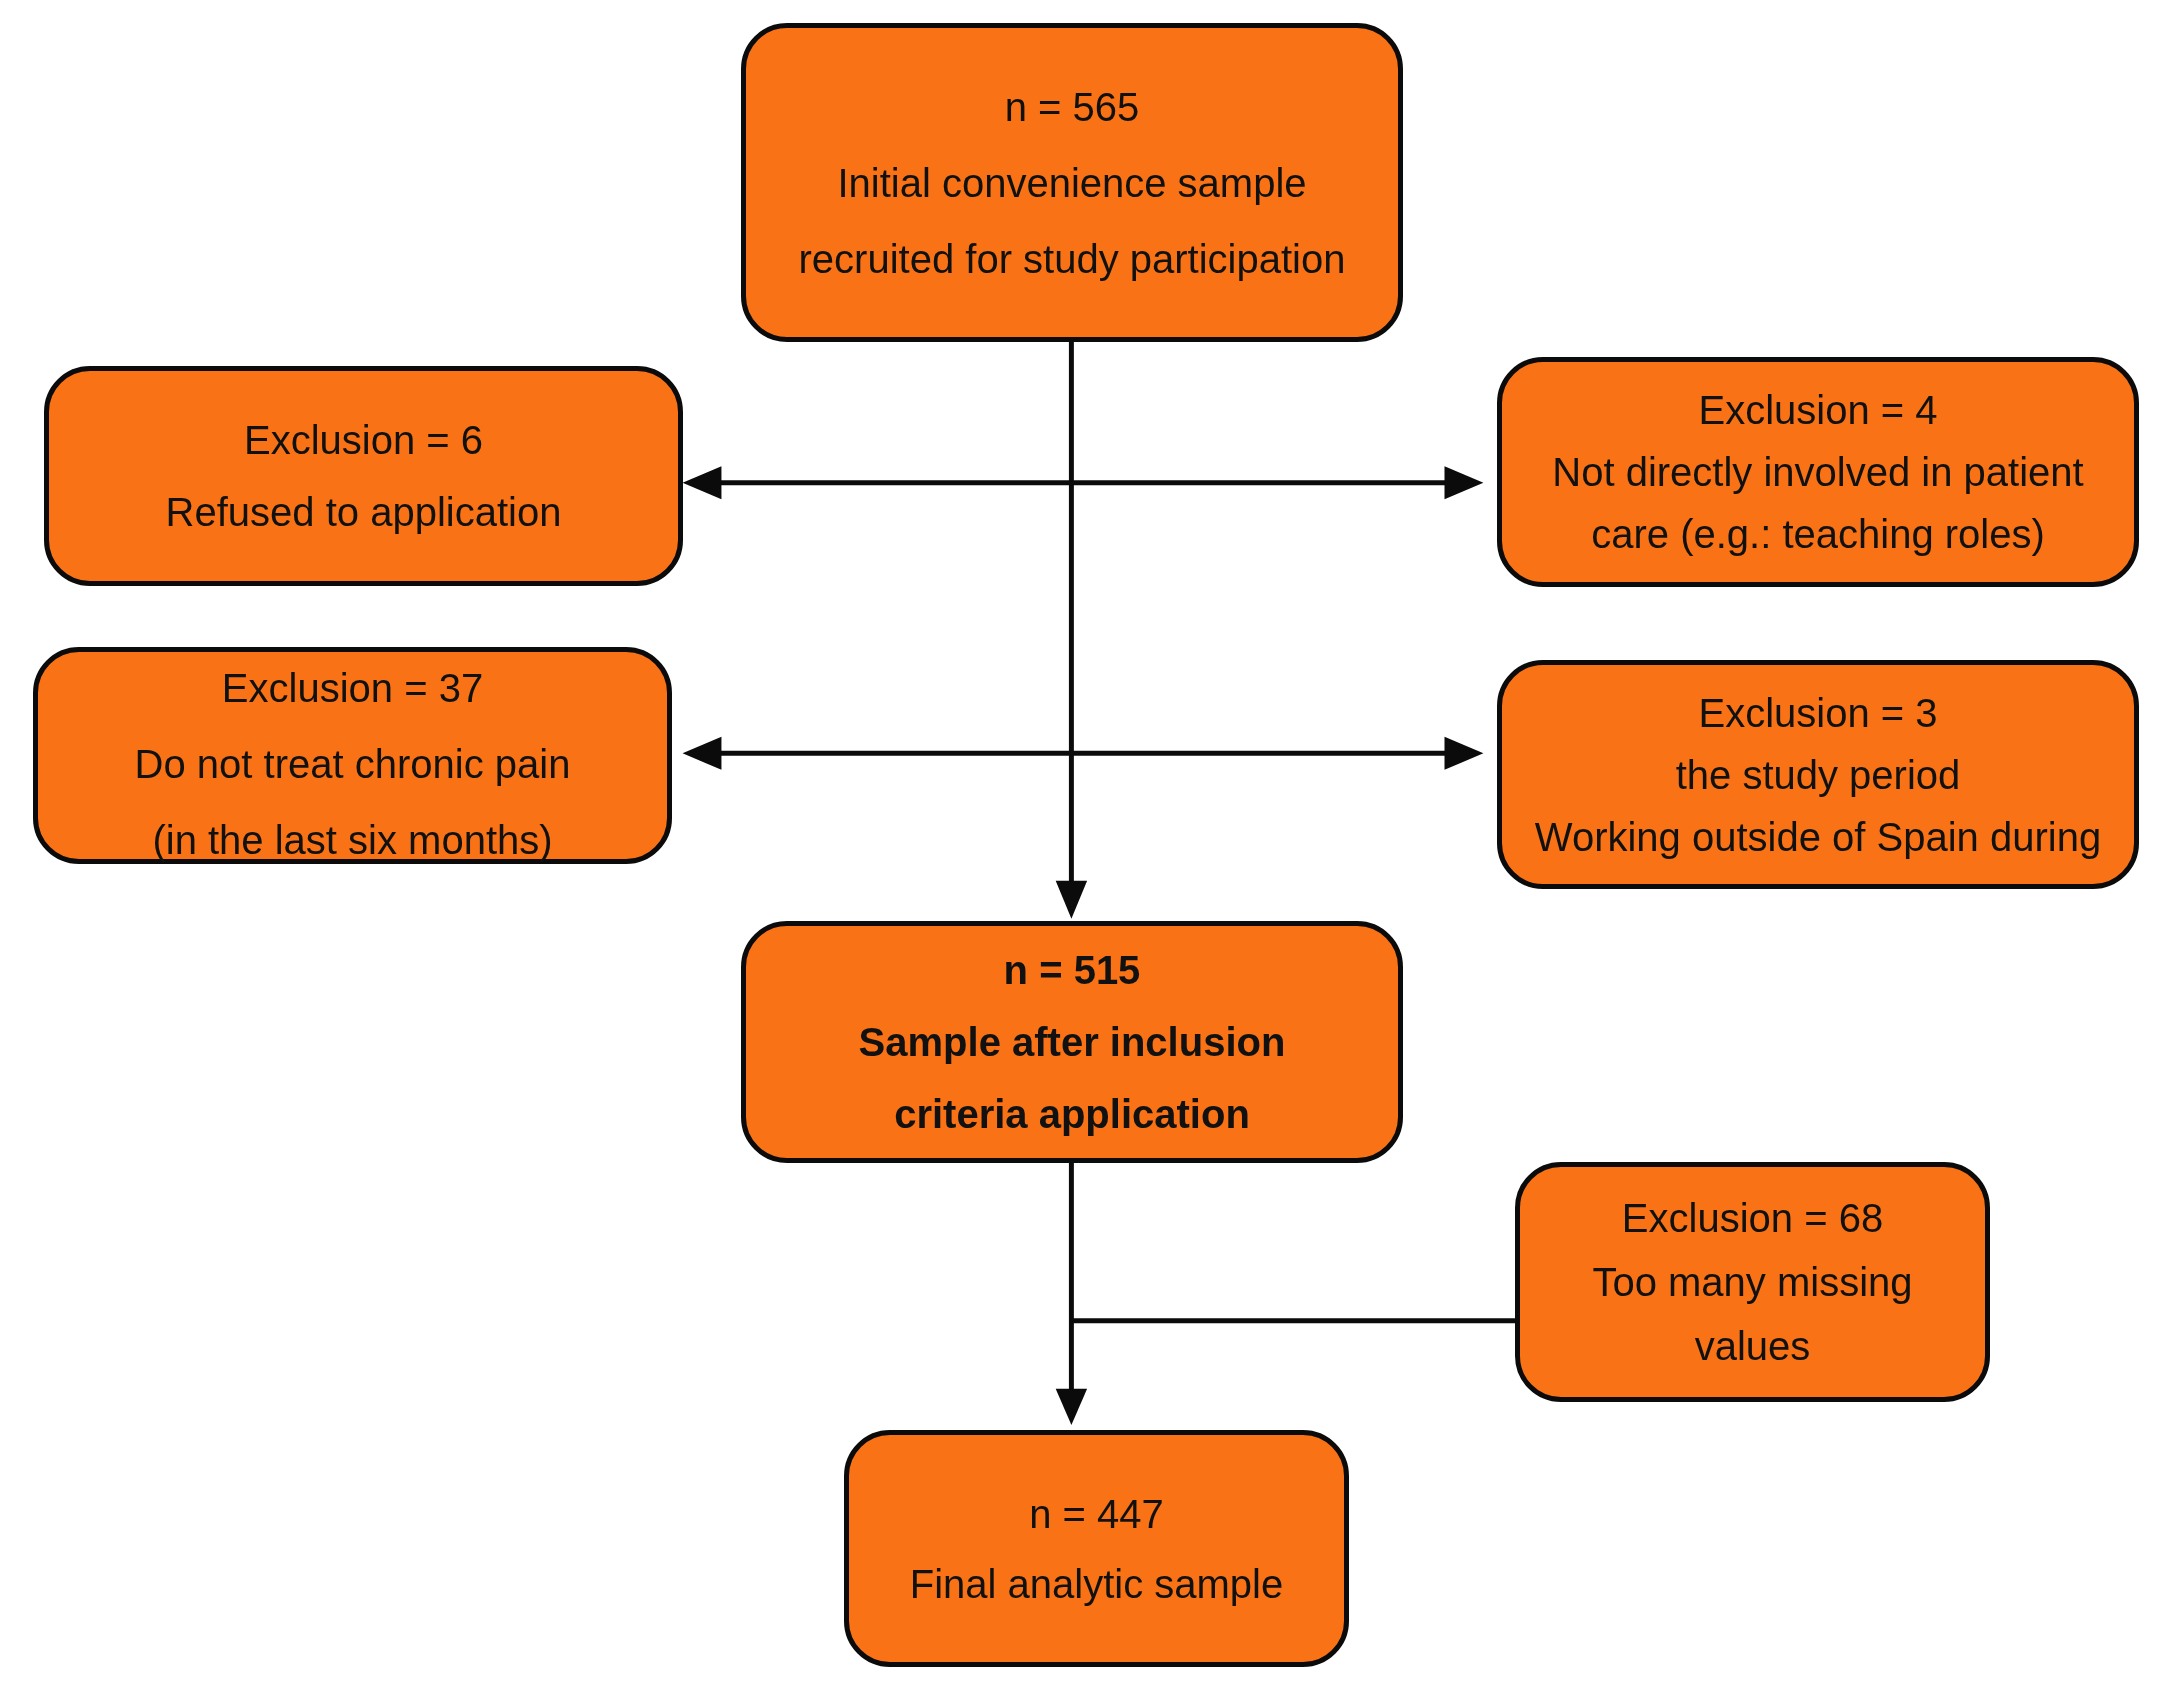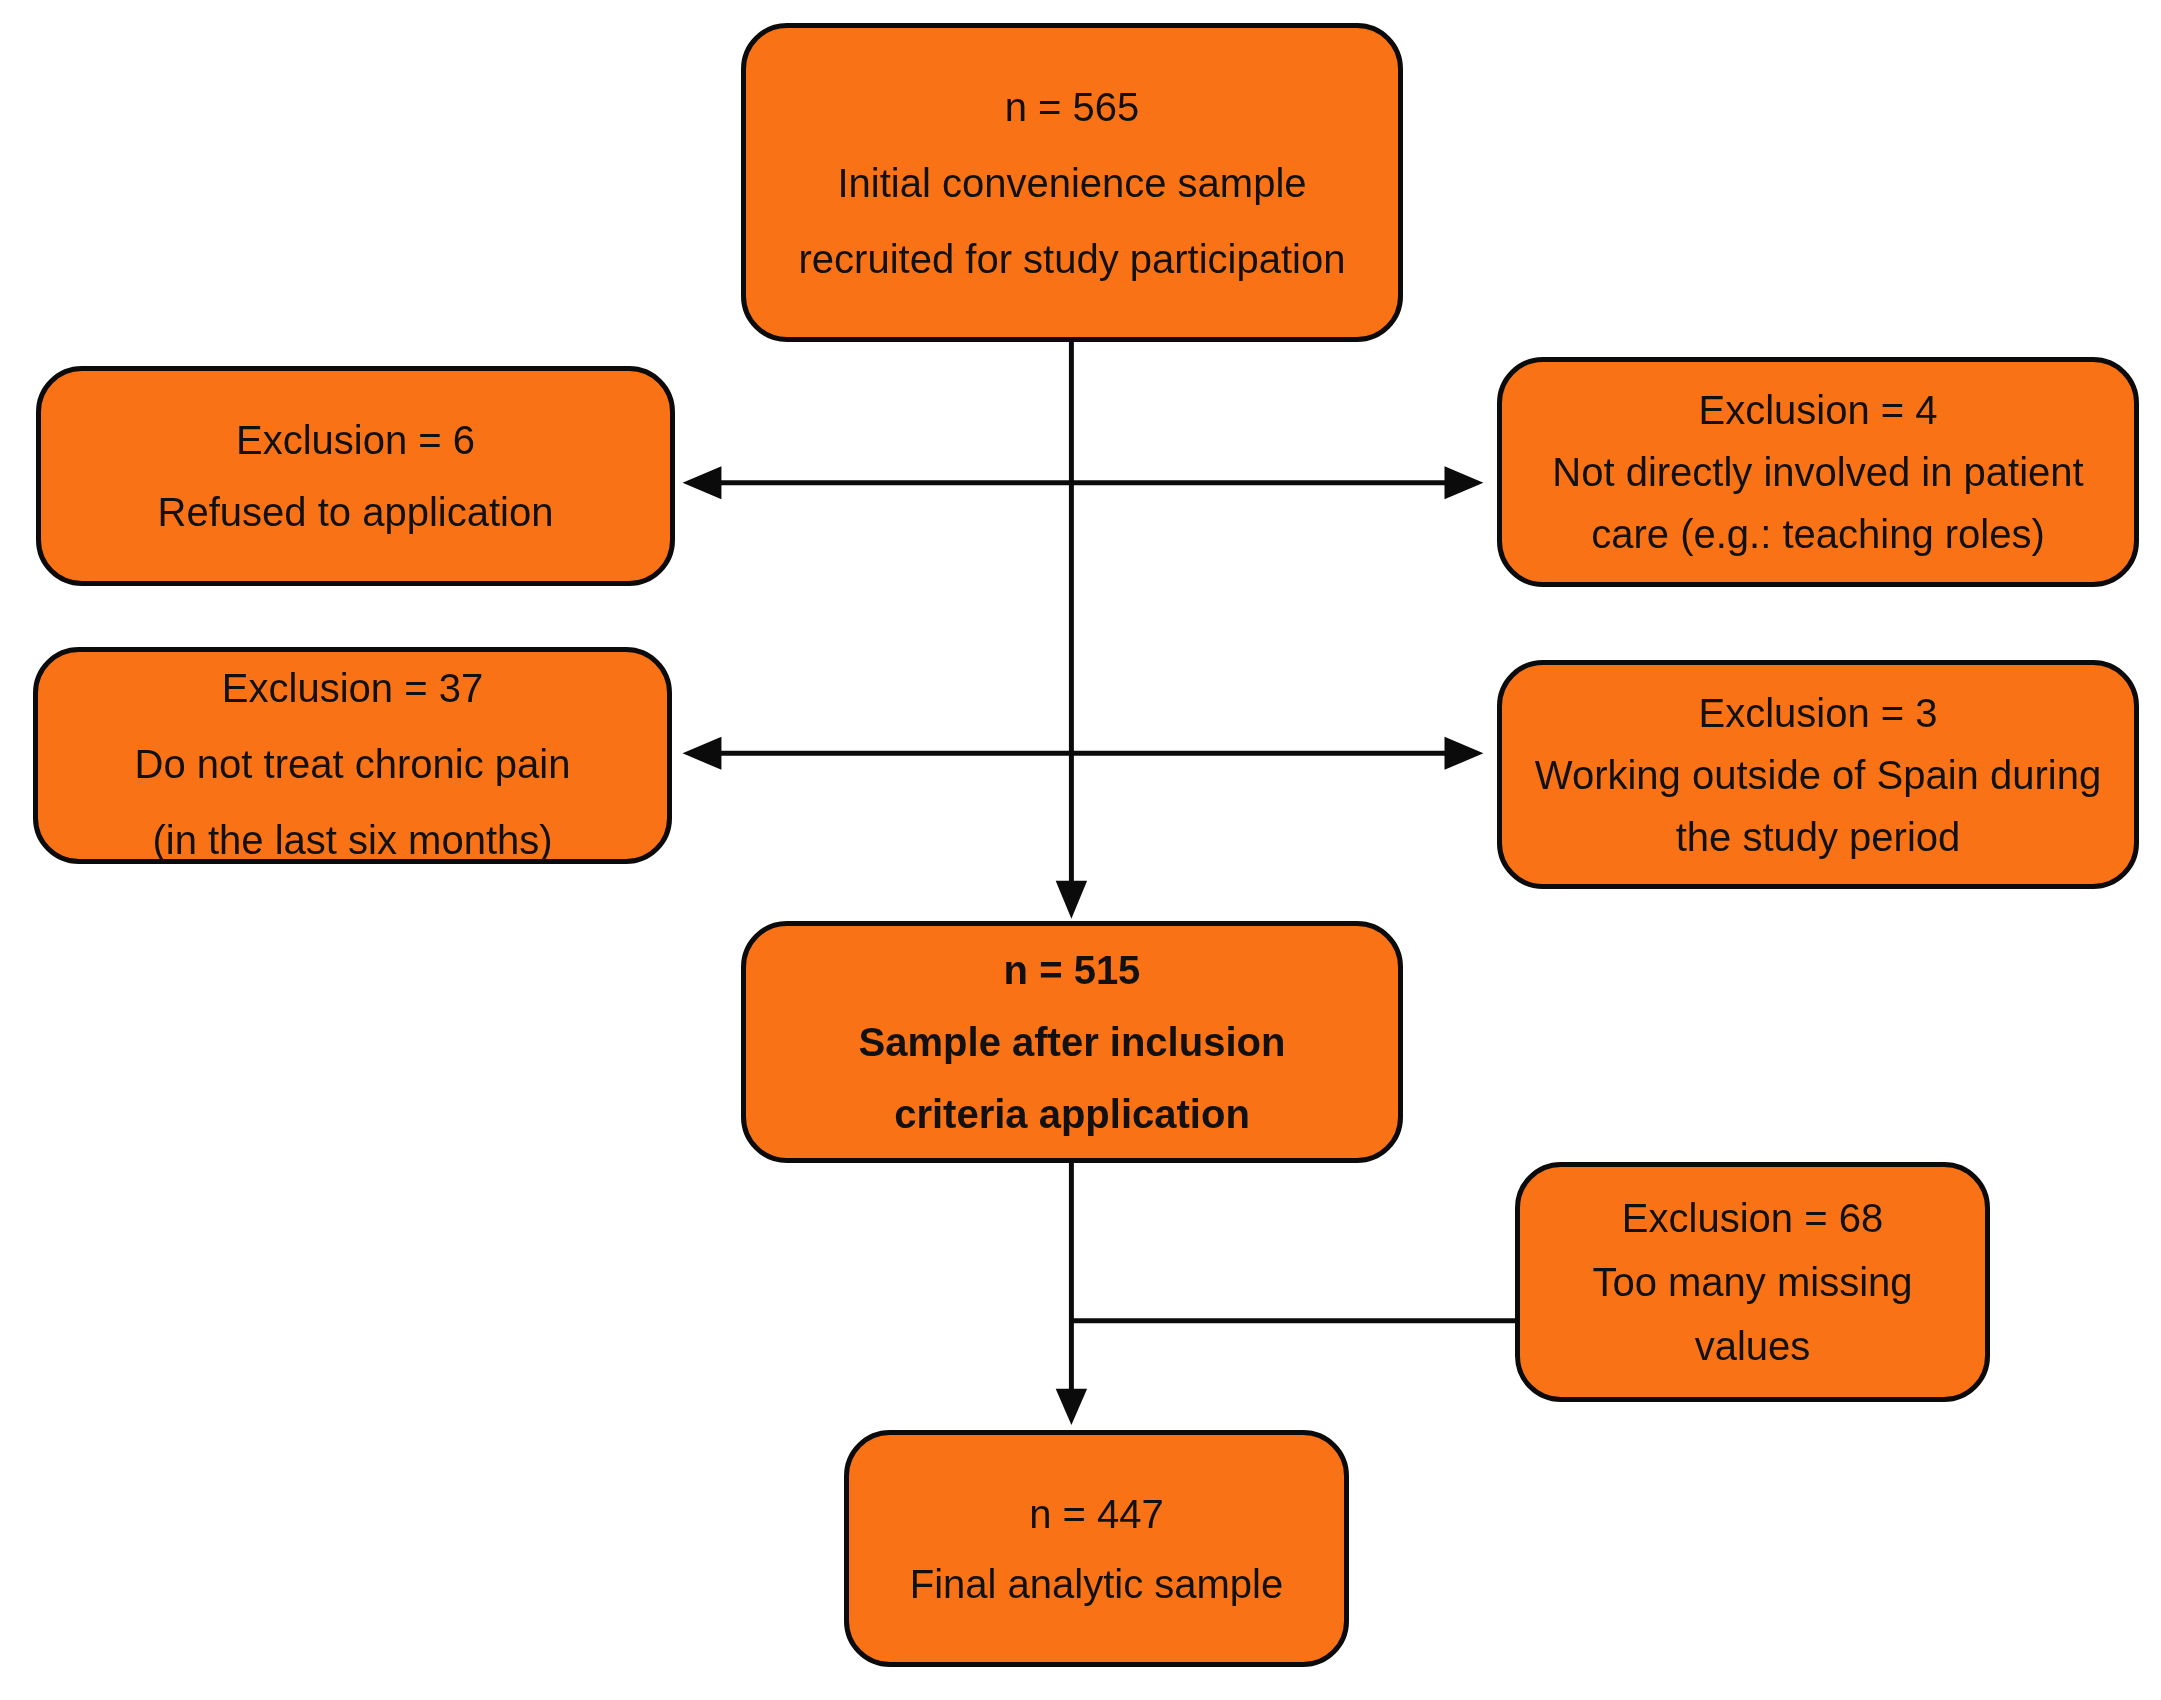--- a/index.html
+++ b/index.html
@@ -88,41 +88,41 @@
       <polygon points="1932,1596 1886,1577 1886,1615"></polygon>
     </g>
   </svg>
 
   <div class="box lh-190" style="left:741px; top:23px; width:662px; height:319px;">
     <div class="line">n = 565</div>
     <div class="line">Initial convenience sample</div>
     <div class="line">recruited for study participation</div>
   </div>
 
-  <div class="box lh-180" style="left:36px; top:366px; width:639px; height:220px;">
+  <div class="box lh-180" style="left:44px; top:366px; width:639px; height:220px;">
     <div class="line">Exclusion = 6</div>
     <div class="line">Refused to application</div>
   </div>
 
   <div class="box lh-155" style="left:1497px; top:357px; width:642px; height:230px;">
     <div class="line">Exclusion = 4</div>
     <div class="line">Not directly involved in patient</div>
     <div class="line">care (e.g.: teaching roles)</div>
   </div>
 
   <div class="box lh-150" style="left:33px; top:647px; width:639px; height:217px;">
     <div class="line">Exclusion = 37</div>
     <div class="line">Do not treat chronic pain</div>
     <div class="line">(in the last six months)</div>
   </div>
 
   <div class="box lh-155" style="left:1497px; top:660px; width:642px; height:229px;">
     <div class="line">Exclusion = 3</div>
+    <div class="line">the study period</div>
     <div class="line">Working outside of Spain during</div>
-    <div class="line">the study period</div>
   </div>
 
   <div class="box lh-180" style="left:741px; top:921px; width:662px; height:242px;font-weight:bold;">
     <div class="line">n = 515</div>
     <div class="line">Sample after inclusion</div>
     <div class="line">criteria application</div>
   </div>
 
   <div class="box lh-160" style="left:1515px; top:1162px; width:475px; height:240px;">
     <div class="line">Exclusion = 68</div>

